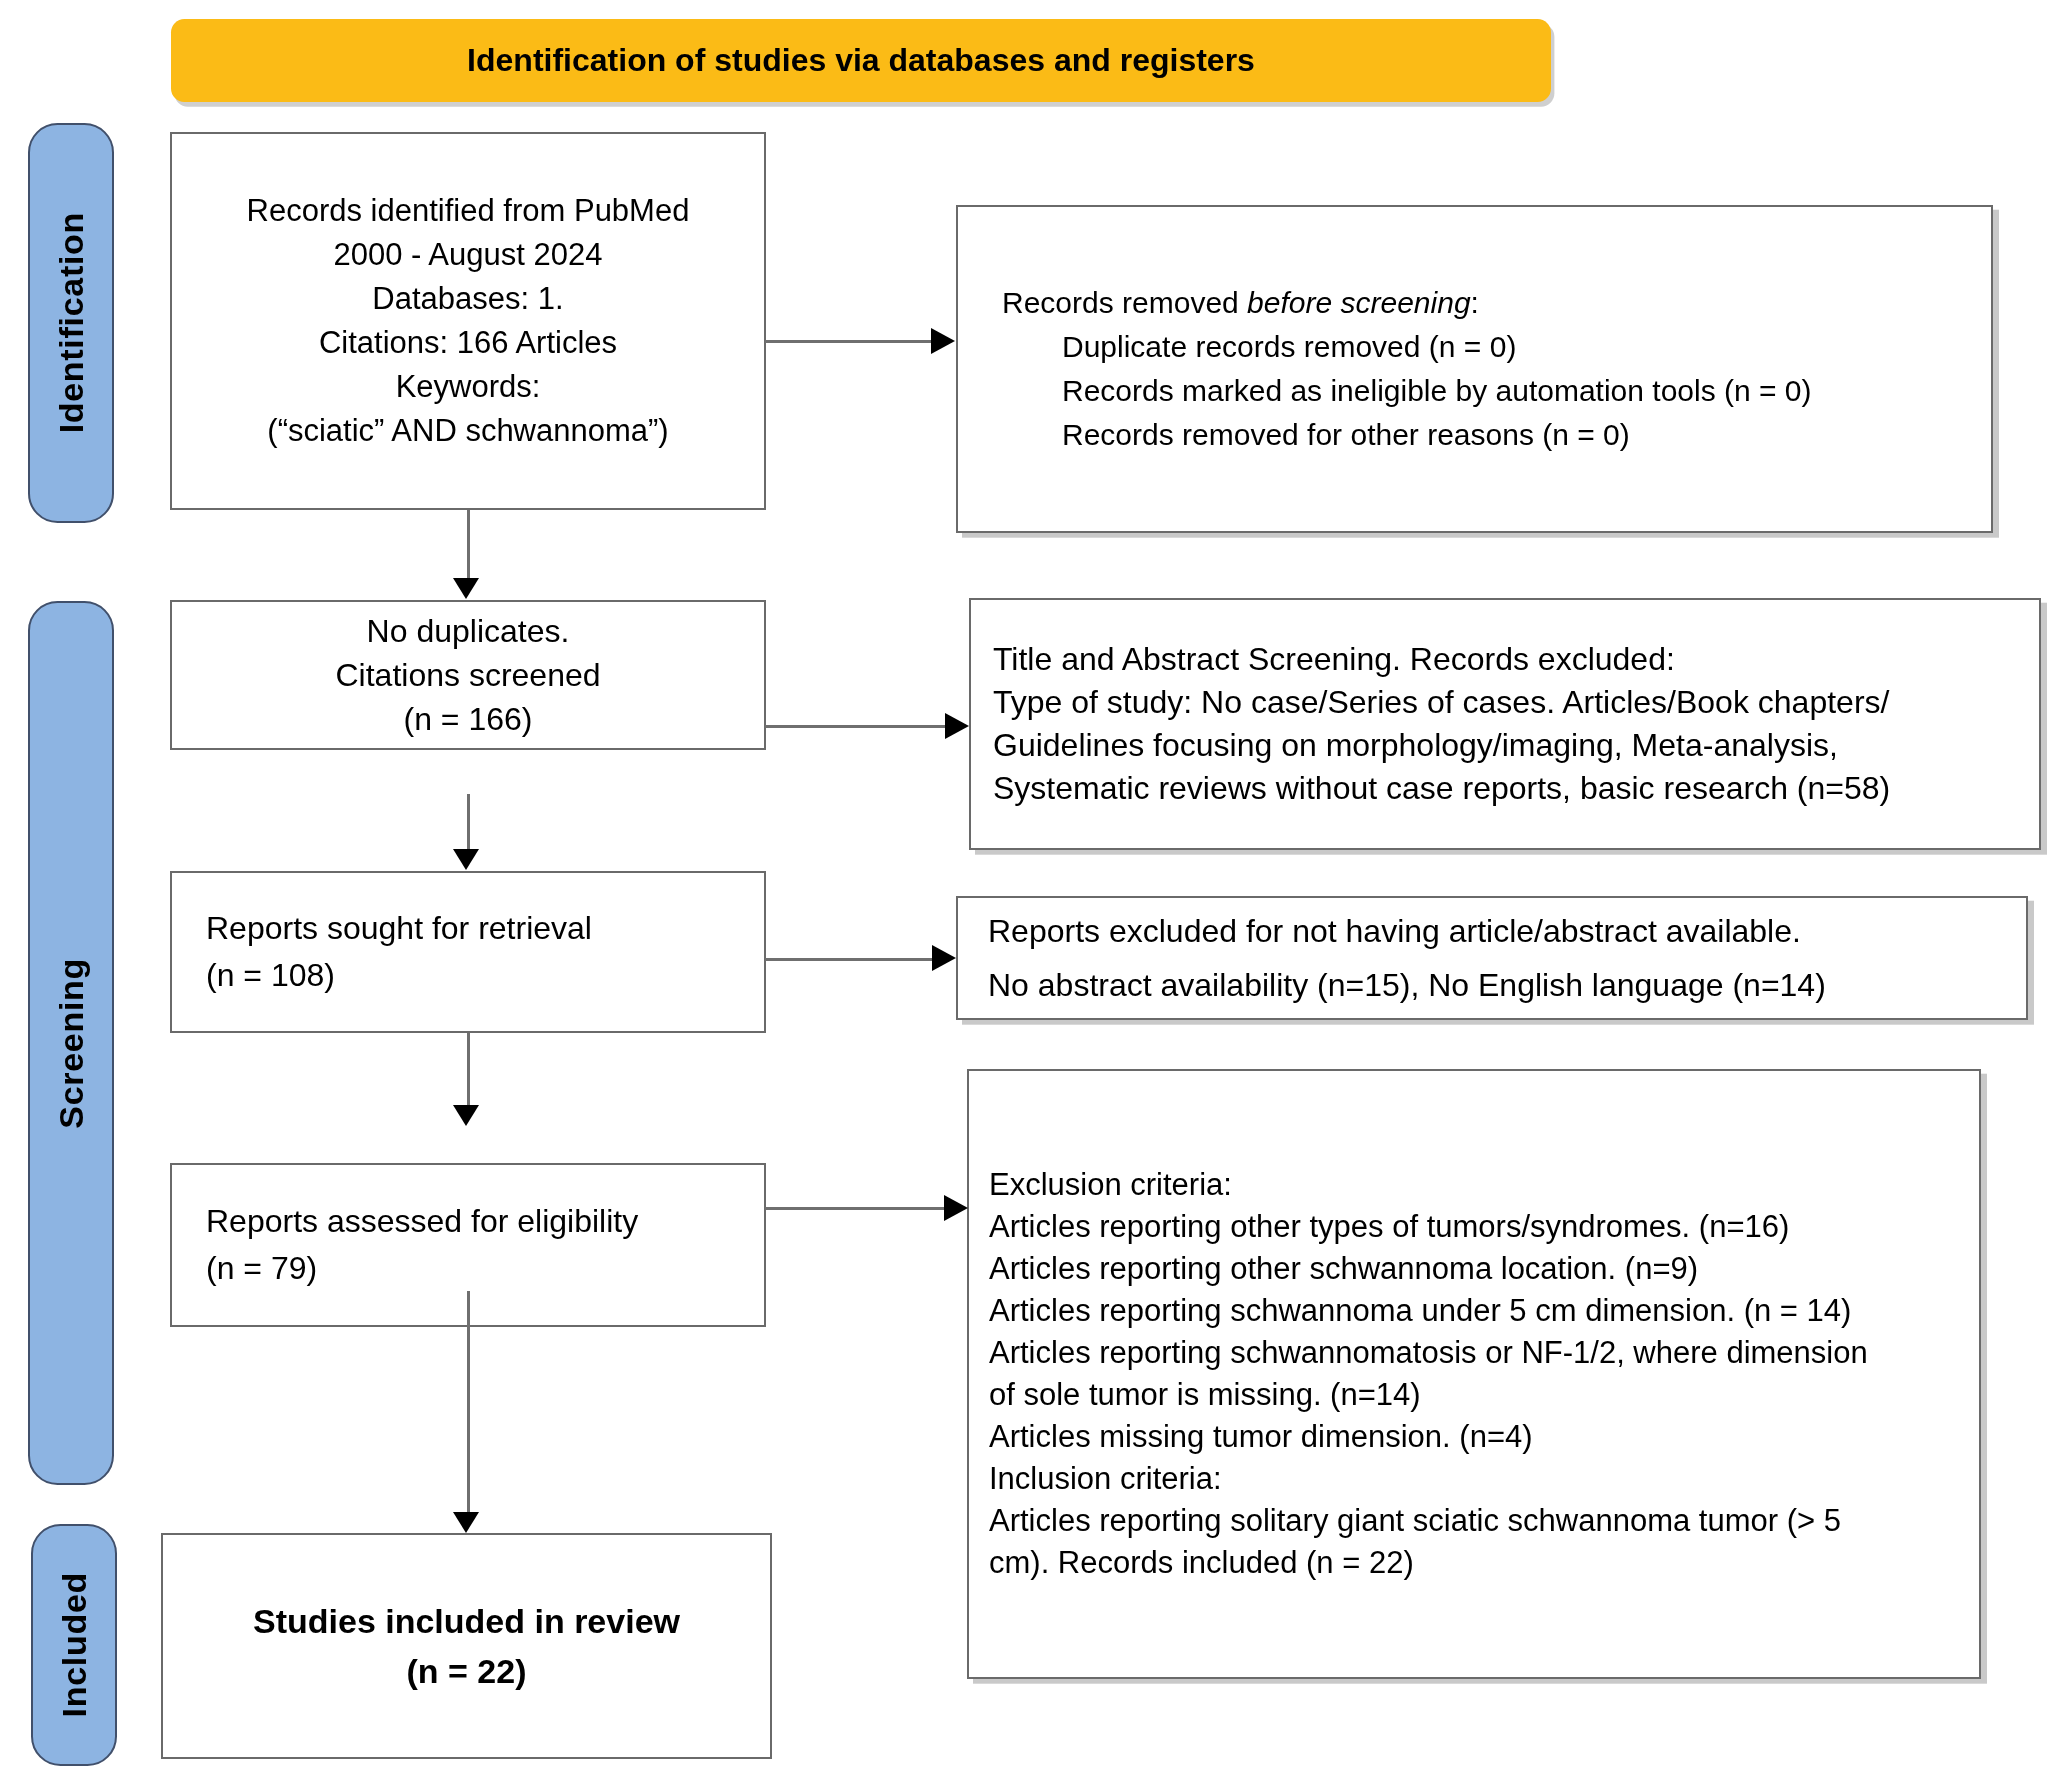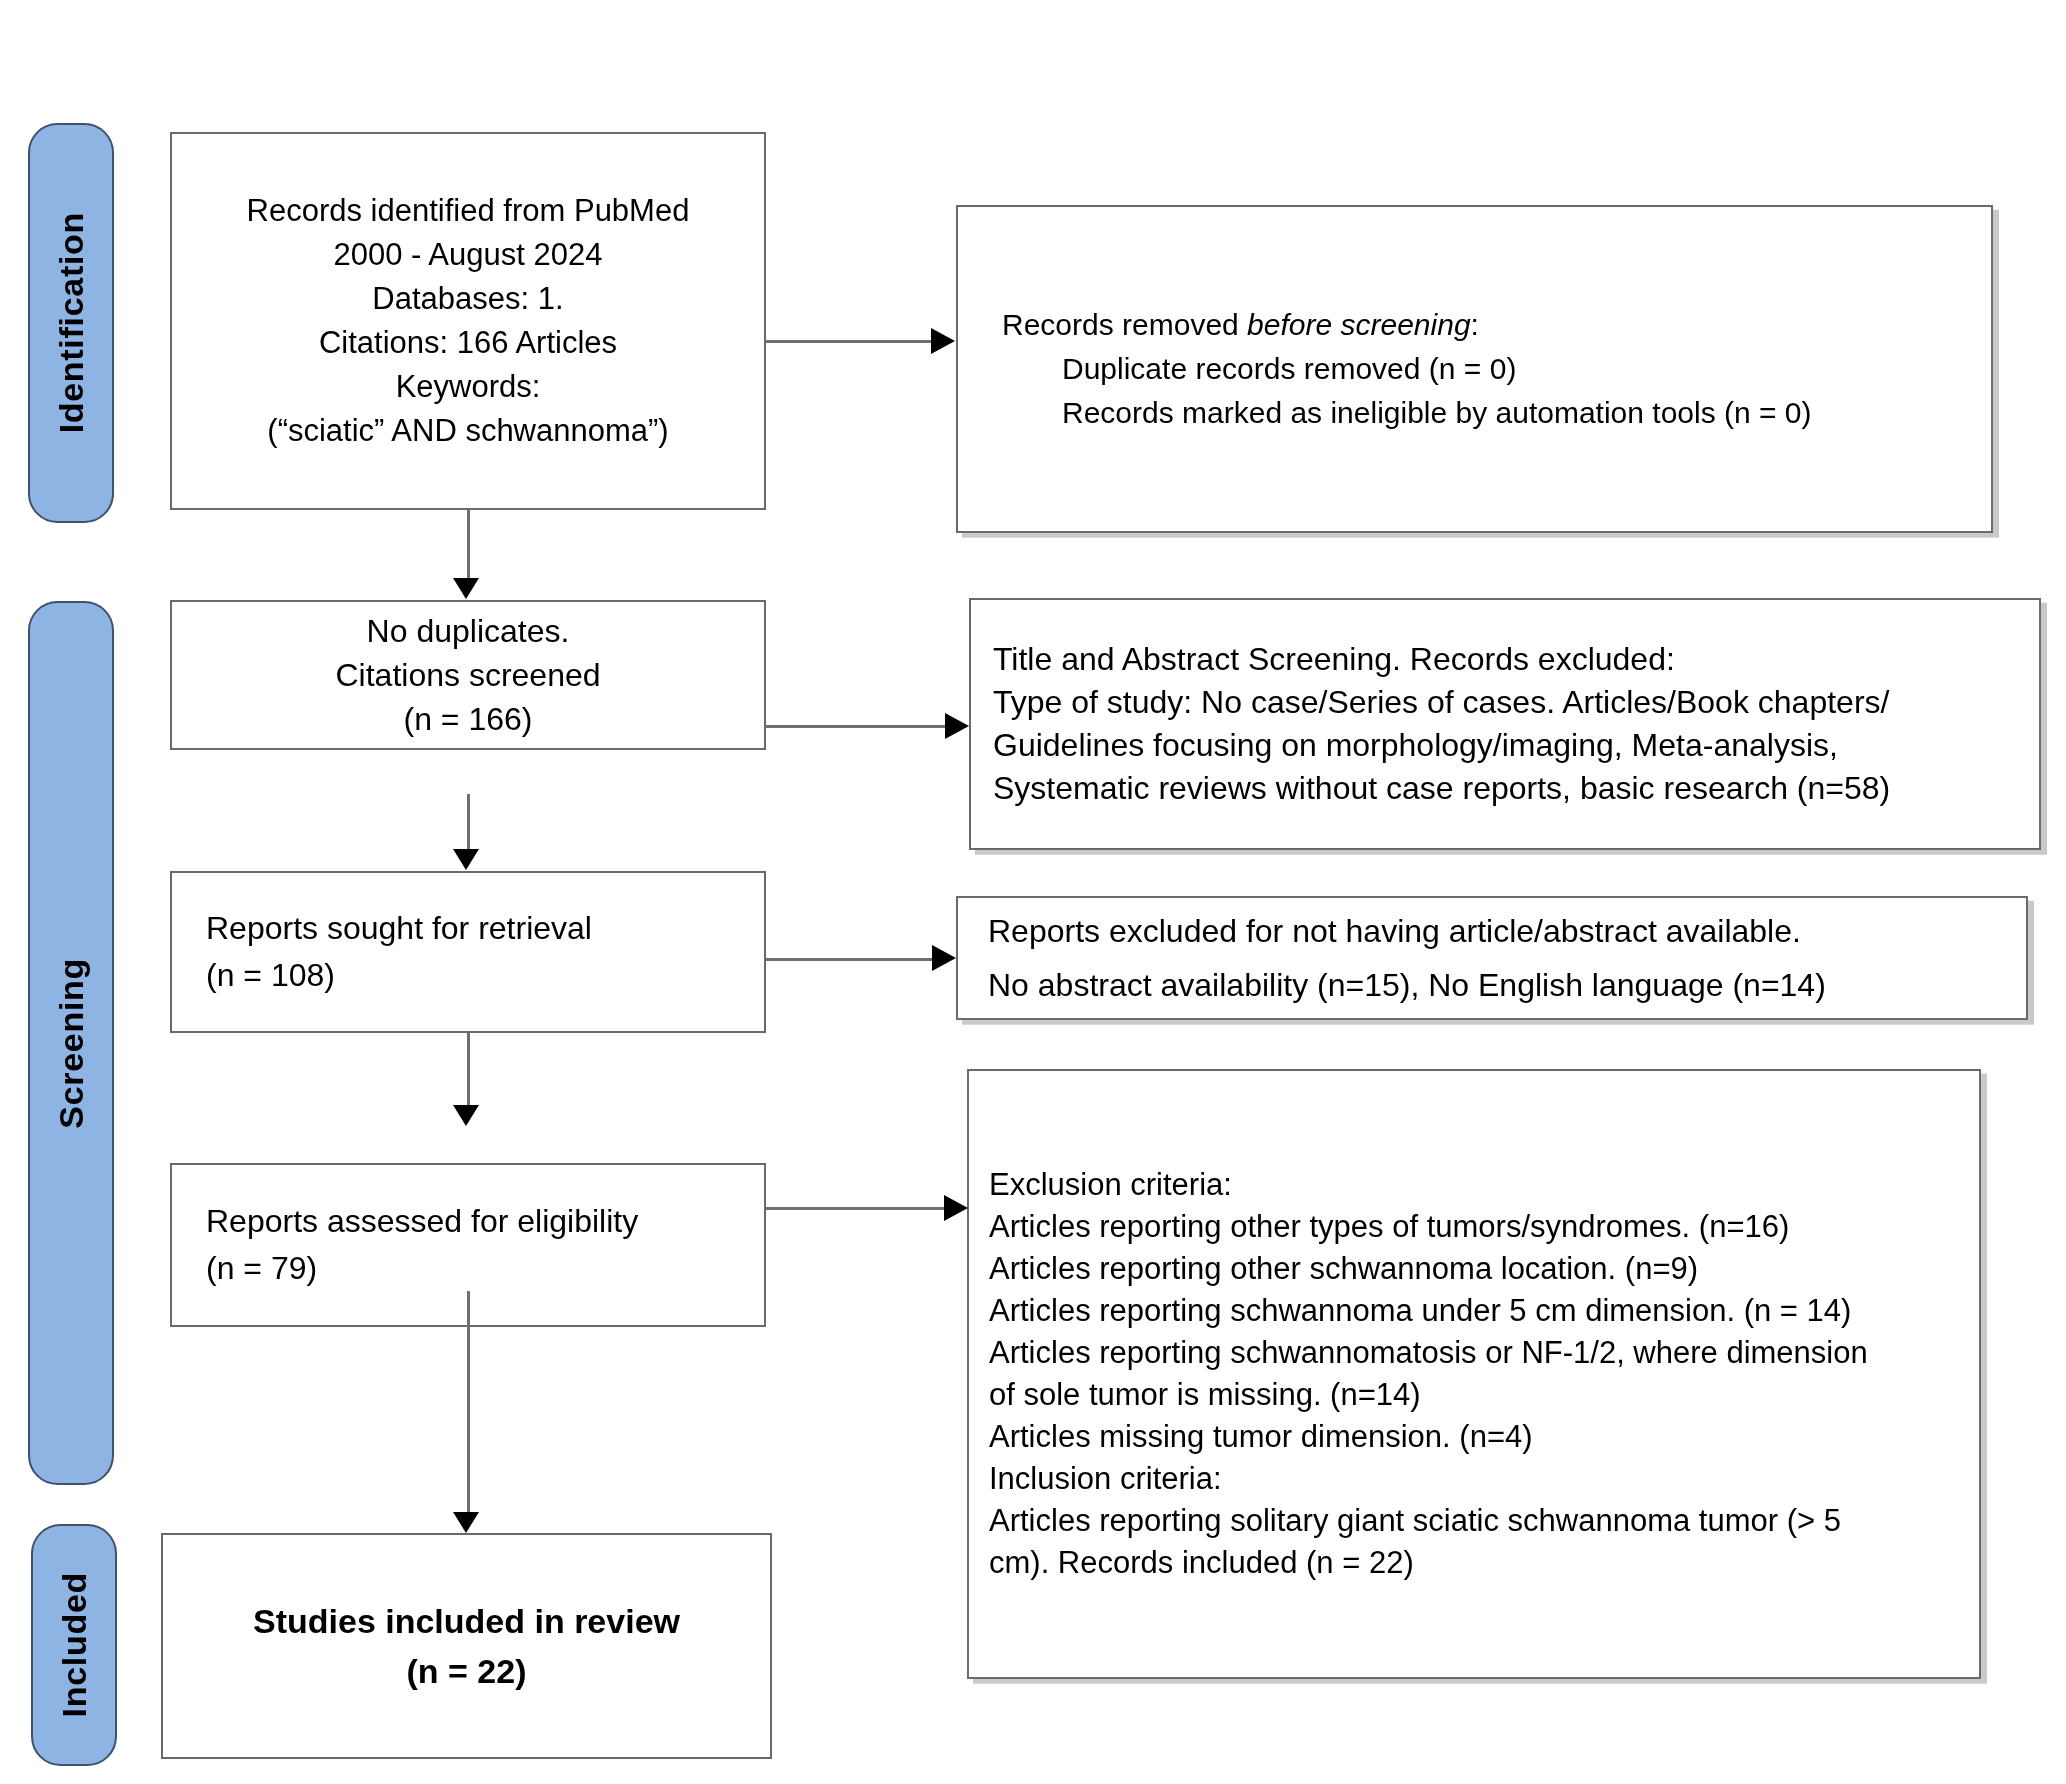--- a/index.html
+++ b/index.html
@@ -45,20 +45,23 @@
   .hl{position:absolute;height:3.4px;background:#6f6f6f;}
   .vl{position:absolute;width:3.4px;background:#6f6f6f;}
   .ah-r{position:absolute;width:0;height:0;border-top:13.4px solid transparent;border-bottom:13.4px solid transparent;border-left:24px solid #000;}
   .ah-d{position:absolute;width:0;height:0;border-left:13.4px solid transparent;border-right:13.4px solid transparent;border-top:21.5px solid #000;}
 </style>
 </head>
 <body>
 
 <div id="canvas">
 
+  <div class="banner">
+    <span>Identification of studies via databases and registers</span>
+  </div>
 
   <div class="sbar" style="left:28px;top:123px;width:82px;height:396px;">
     <span>Identification</span>
   </div>
   <div class="sbar" style="left:28px;top:601px;width:82px;height:880px;">
     <span>Screening</span>
   </div>
   <div class="sbar" style="left:31px;top:1524px;width:82px;height:238px;">
     <span>Included</span>
   </div>
@@ -72,20 +75,21 @@
       <div>Keywords:</div>
       <div><b>(“sciatic” AND schwannoma”)</b></div>
     </div>
   </div>
 
   <div class="box rshadow" style="left:956px;top:205px;width:1037px;height:328px;">
     <div class="vcenter t-removed">
       <div><span>Records removed </span><i>before screening</i><span>:</span></div>
       <div class="indent">Duplicate records removed (n = 0)</div>
       <div class="indent">Records marked as ineligible by automation tools (n = 0)</div>
+      <div class="indent">Records removed for other reasons (n = 0)</div>
     </div>
   </div>
 
   <div class="box" style="left:170px;top:600px;width:596px;height:150px;">
     <div class="vcenter ctr t-screened">
       <div>No duplicates.</div>
       <div>Citations screened</div>
       <div><span>(</span><b>n = 166</b><span>)</span></div>
     </div>
   </div>

